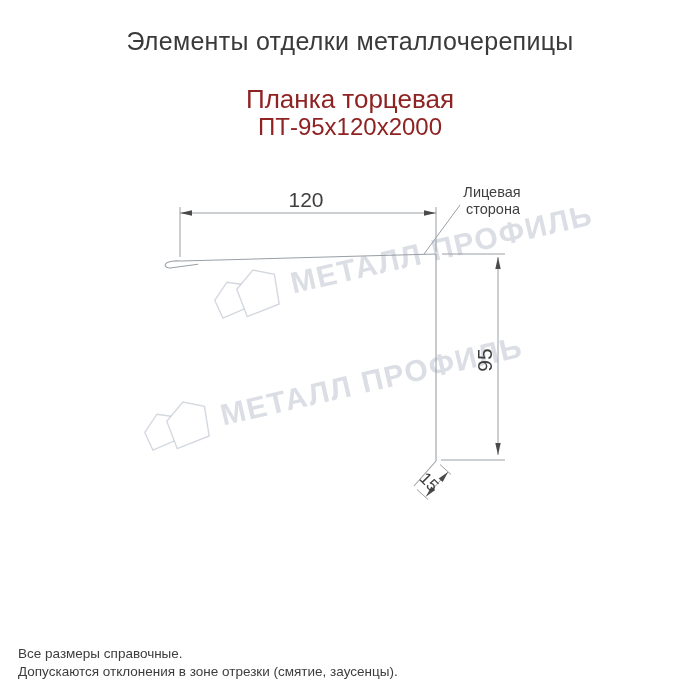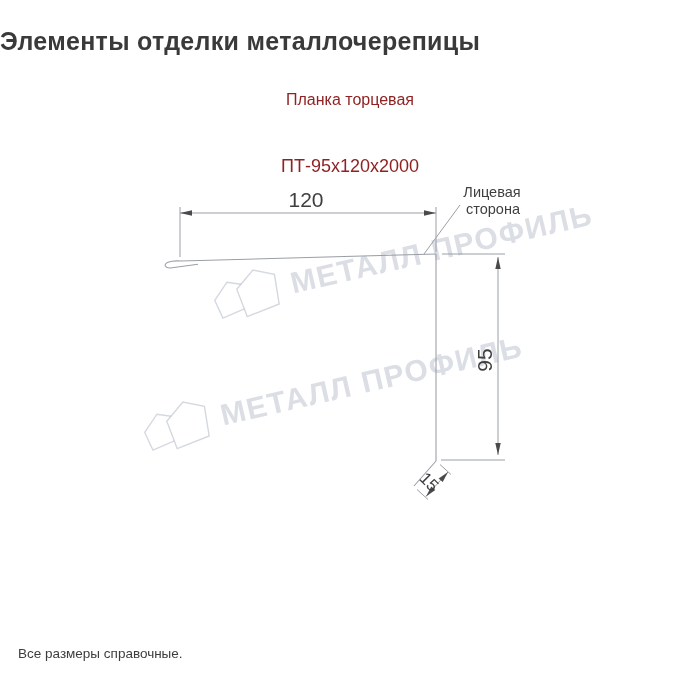--- a/index.html
+++ b/index.html
@@ -1,29 +1,29 @@
 <!DOCTYPE html>
 <html><head>
 <meta charset="utf-8">
 <style>
   html,body{margin:0;padding:0;background:#fff;}
   #screen{
     position:relative;width:700px;height:700px;background:#ffffff;overflow:hidden;
     font-family:"Liberation Sans", sans-serif;
   }
   .page-title{
-    position:absolute;top:27px;left:0;width:700px;
-    font-size:25px;color:#3a3a3a;letter-spacing:0.3px;font-weight:bold;
+    position:absolute;top:27px;left:0;width:700px;text-align:center;
+    font-size:25px;color:#3a3a3a;letter-spacing:0.3px;
   }
   .product-block{
     position:absolute;top:86px;left:0;width:700px;text-align:center;
     color:#8f2323;
   }
-  .product-name{font-size:16px;line-height:27px;}
-  .product-sku{font-size:18px;line-height:27px;margin-top:40px;}
+  .product-name{font-size:26px;line-height:27px;}
+  .product-sku{font-size:24px;line-height:27px;}
   .watermark{
     position:absolute;display:flex;align-items:center;gap:10px;
     transform:rotate(-13deg);transform-origin:0 0;z-index:1;pointer-events:none;
   }
   .wm1{left:205px;top:276px;}
   .wm2{left:135px;top:408px;}
   .watermark .wm-text{
     font-size:30px;font-weight:700;letter-spacing:1.5px;white-space:nowrap;
     color:rgba(184,190,202,0.5);
   }
@@ -107,15 +107,16 @@
 
     <g>
       <line x1="460" y1="205" x2="424" y2="254" stroke="#9aa0a6" stroke-width="1"></line>
       <text x="492" y="197" text-anchor="middle" class="face-label">Лицевая</text>
       <text x="493" y="214" text-anchor="middle" class="face-label">сторона</text>
     </g>
   </svg>
 
   <div class="footer-notes">
     <div>Все размеры справочные.</div>
+    <div>Допускаются отклонения в зоне отрезки (смятие, заусенцы).</div>
   </div>
 
 </div>
 
 </body></html>

